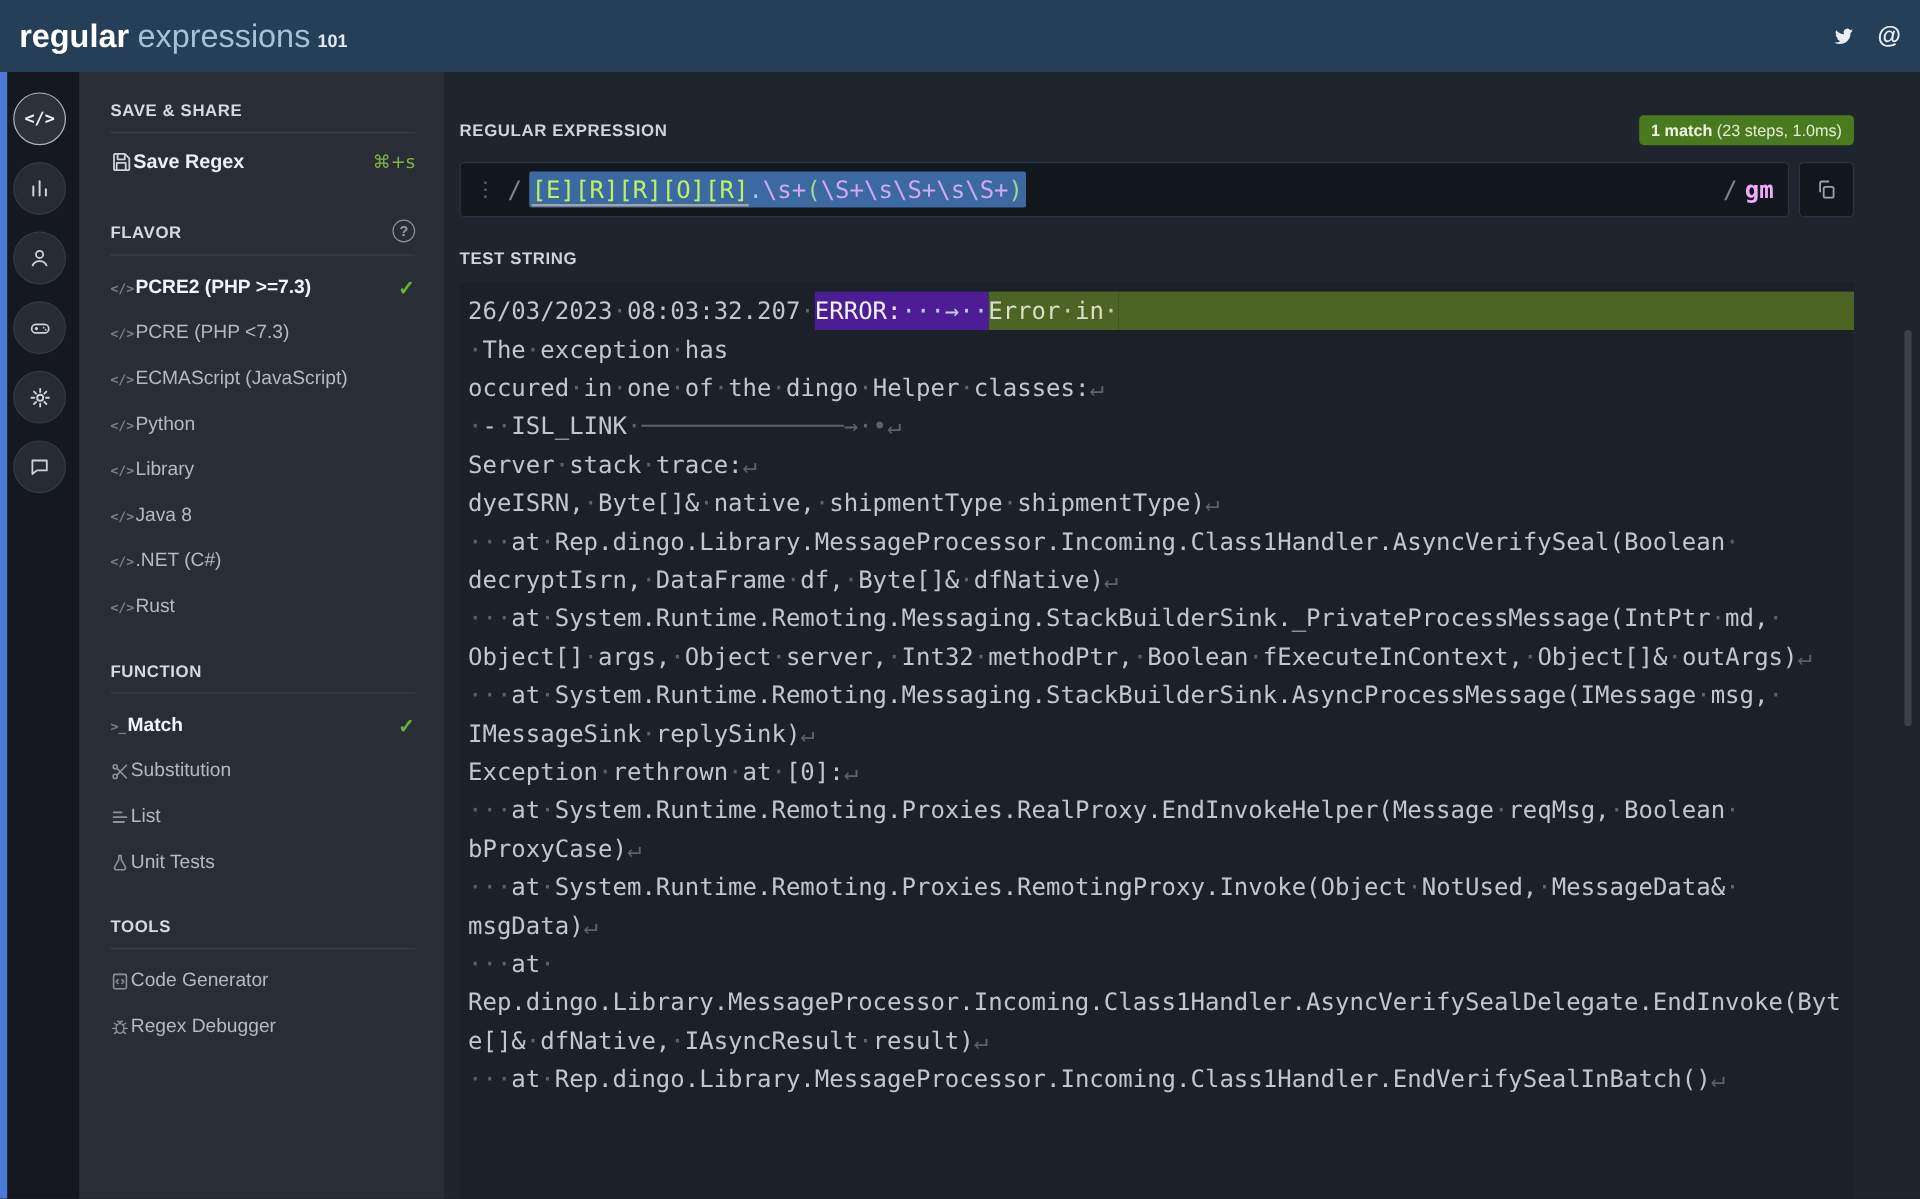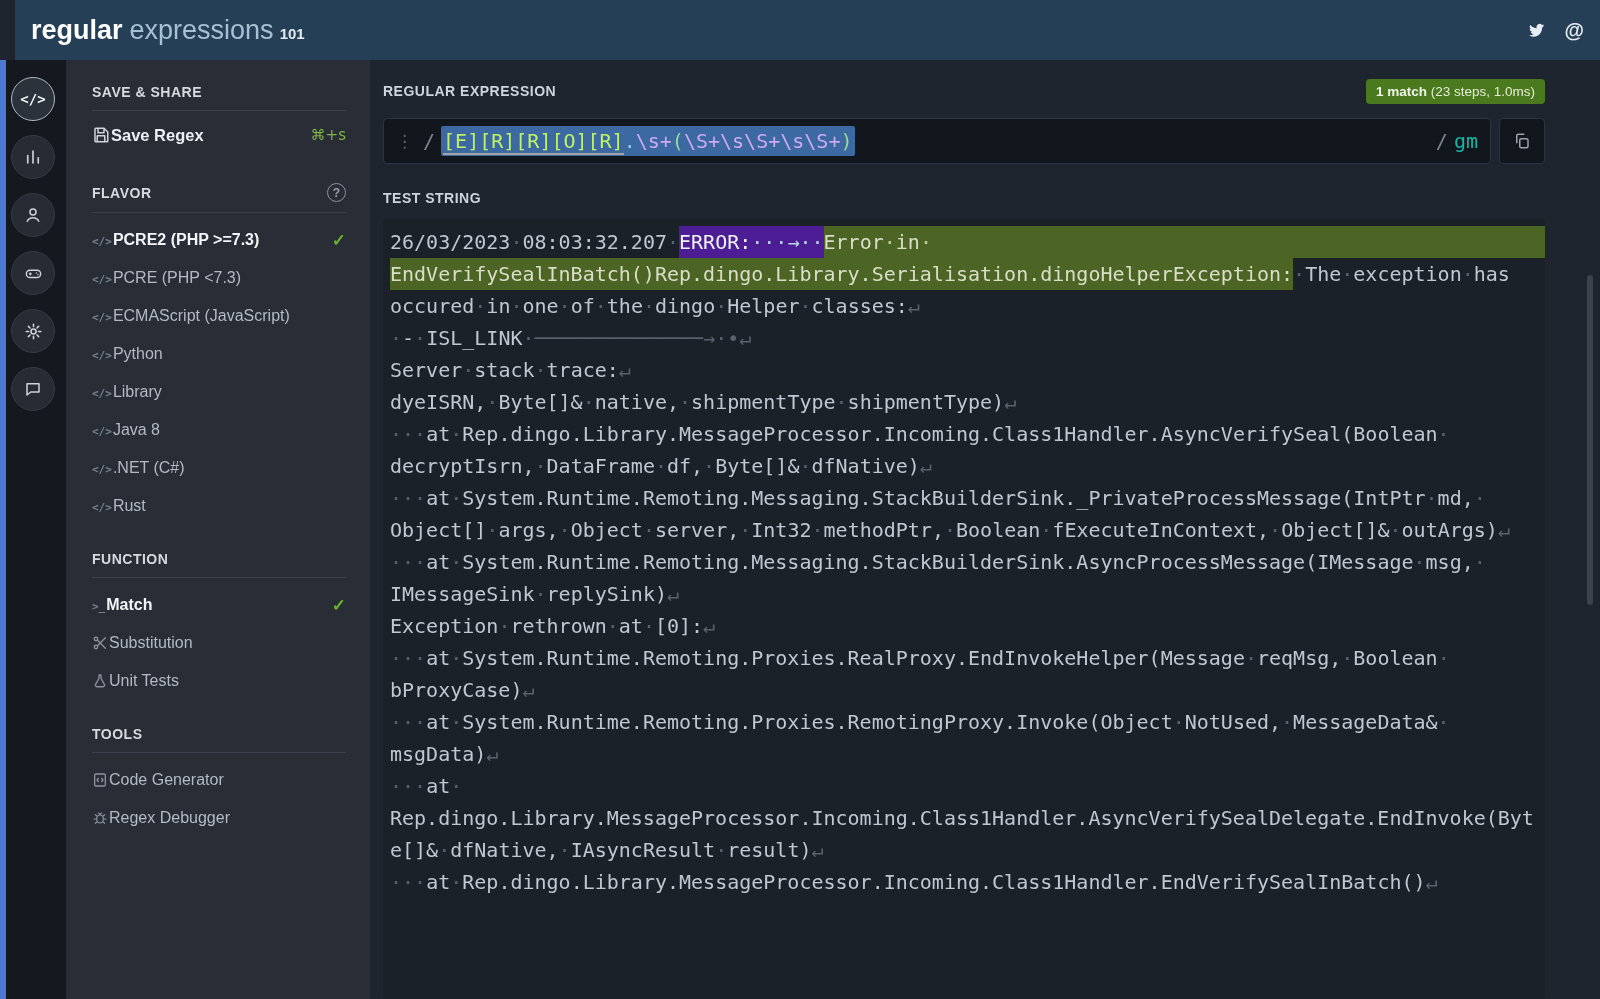--- a/index.html
+++ b/index.html
@@ -1,21 +1,21 @@
 <!DOCTYPE html>
 <html><head>
 <meta charset="utf-8">
 <style>
   * { margin:0; padding:0; box-sizing:border-box; }
   html,body { width:1600px; height:999px; overflow:hidden; background:#1f252e;
               font-family:"Liberation Sans", sans-serif; }
 
   
   .topbar { height:60px; background:#254056; display:flex; align-items:center;
-            padding:0 16px;margin-left:15px; }
+            padding:0 16px; }
   .logo { display:flex; align-items:baseline; cursor:pointer; }
   .logo-bold { color:#ffffff; font-size:27px; font-weight:700; }
   .logo-light { color:#a9c0d4; font-size:27px; font-weight:300; margin-left:7px; }
   .logo-num { color:#e2e9f0; font-size:15px; font-weight:700; margin-left:6px; }
   .topbar-right { margin-left:auto; display:flex; align-items:center; gap:18px; }
   .topbar-right svg { display:block; }
   .at-glyph { color:#e8eef4; font-size:20px; font-weight:700; }
 
   
   .frame { display:flex; height:939px; position:relative; }
@@ -49,21 +49,21 @@
   .item .txt-icon { font-family:"DejaVu Sans Mono", monospace; font-size:11px;
                     font-weight:700; color:#778090; width:18px; text-align:center; }
   .item svg { color:#8b929e; flex:0 0 auto; }
   .item.selected .item-label { color:#f2f4f7; font-weight:700; }
   .check { margin-left:auto; color:#67b32e; font-size:17px; font-weight:700; }
   .list-block { margin-top:8px; }
   .save-icon, .item svg { display:block; }
 
   
   .main { flex:1 1 auto; background:#1f252e; padding:16px 55px 0 13px;
-          display:flex; flex-direction:column; overflow:hidden; }
+          display:flex; flex-direction:column; overflow:hidden;margin-top:17px; }
   .main-row1 { display:flex; align-items:center; justify-content:space-between; height:30px; }
   .panel-title { color:#ced4dd; font-size:14px; font-weight:700; letter-spacing:.5px; }
   .match-badge { background:#4b7a1e; border-radius:4px; padding:5px 10px;
                  font-size:13.5px; color:#f0f4e8; white-space:nowrap; }
   .match-badge b { font-weight:700; }
   .match-badge .detail { color:#e4ecd6; font-weight:400; }
 
   .regex-row { margin-top:12px; display:flex; gap:8px; height:46px; }
   .regex-input { flex:1 1 auto; background:#12171e; border:1px solid #2d343f;
                  border-radius:4px; display:flex; align-items:center; padding:0 12px;
@@ -71,21 +71,21 @@
   .drag-handle { color:#5d6572; font-size:17px; margin-right:10px; cursor:grab;
                  font-family:"DejaVu Sans", sans-serif; }
   .delim { color:#7e8692; margin-right:6px; }
   .delim.end { margin:0 6px 0 0; }
   .regex-sel { background:#3c69a1; padding:3px 2px; border-radius:2px; white-space:pre; }
   .tk-cls { color:#bef264; border-bottom:2px solid #a3a3a3; }
   .tk-dot { color:#8fd0e8; }
   .tk-esc { color:#cfa9f0; }
   .tk-grp { color:#9bd893; }
   .regex-spacer { flex:1 1 auto; }
-  .flags { color:#14b8a6; font-weight:400; }
+  .flags { color:#f0abfc; font-weight:700; }
   .copy-btn { width:46px; flex:0 0 auto; background:#12171e; border:1px solid #2d343f;
               border-radius:4px; display:flex; align-items:center; justify-content:center;
               color:#9ba3ae; cursor:pointer; }
 
   .test-title { margin-top:22px; height:24px; display:flex; align-items:center; }
   .test-area { margin-top:8px; flex:1 1 auto; background:#1b2129; border-radius:3px;
                padding:8px 0 0 7px; overflow:hidden; cursor:text; }
   .tline { display:flex; height:32px; line-height:32px;
            font-family:"DejaVu Sans Mono","DejaVu Sans", monospace; font-size:20px;
            color:#c0c7d1; }
@@ -230,20 +230,28 @@
               <svg width="16" height="16" viewBox="0 0 24 24" fill="none" stroke="currentColor" stroke-width="2" stroke-linecap="round">
                 <circle cx="6" cy="6" r="2.6"></circle>
                 <circle cx="6" cy="18" r="2.6"></circle>
                 <path d="M8.3 7.9 20 20M8.3 16.1 20 4"></path>
               </svg>
             </span>
             <span class="item-label">Substitution</span>
           </div>
           <div class="item">
             <span class="item-icon">
+              <svg width="16" height="16" viewBox="0 0 24 24" fill="none" stroke="currentColor" stroke-width="2.2" stroke-linecap="round">
+                <path d="M4 6h10M4 12h16M4 18h13"></path>
+              </svg>
+            </span>
+            <span class="item-label">List</span>
+          </div>
+          <div class="item">
+            <span class="item-icon">
               <svg width="16" height="16" viewBox="0 0 24 24" fill="none" stroke="currentColor" stroke-width="2" stroke-linejoin="round">
                 <path d="M10 3h4M10.5 3v5L5.4 17a2.4 2.4 0 0 0 2.1 3.6h9A2.4 2.4 0 0 0 18.6 17L13.5 8V3"></path>
               </svg>
             </span>
             <span class="item-label">Unit Tests</span>
           </div>
         </div>
     </div>
 
     <div class="section">
@@ -301,21 +309,20 @@
     </div>
 
     <div class="test-area">
         <div class="tline">
           <span class="seg n">26/03/2023<span class="ws">·</span>08:03:32.207<span class="ws">·</span></span>
           <span class="seg m">ERROR:<span class="ws">···→··</span></span>
           <span class="seg g">Error<span class="ws">·</span>in<span class="ws">·</span></span>
           <span class="seg gf"></span>
         </div>
         <div class="tline">
-          <span class="seg g">EndVerifySealInBatch()Rep.dingo.Library.Serialisation.dingoHelperException:</span>
           <span class="seg n"><span class="ws">·</span>The<span class="ws">·</span>exception<span class="ws">·</span>has</span>
         </div>
         <div class="tline">
           <span class="seg n">occured<span class="ws">·</span>in<span class="ws">·</span>one<span class="ws">·</span>of<span class="ws">·</span>the<span class="ws">·</span>dingo<span class="ws">·</span>Helper<span class="ws">·</span>classes:<span class="ws">↵</span></span>
         </div>
         <div class="tline">
           <span class="seg n"><span class="ws">·</span>-<span class="ws">·</span>ISL_LINK<span class="ws">·──────────────→·•↵</span></span>
         </div>
         <div class="tline">
           <span class="seg n">Server<span class="ws">·</span>stack<span class="ws">·</span>trace:<span class="ws">↵</span></span>

